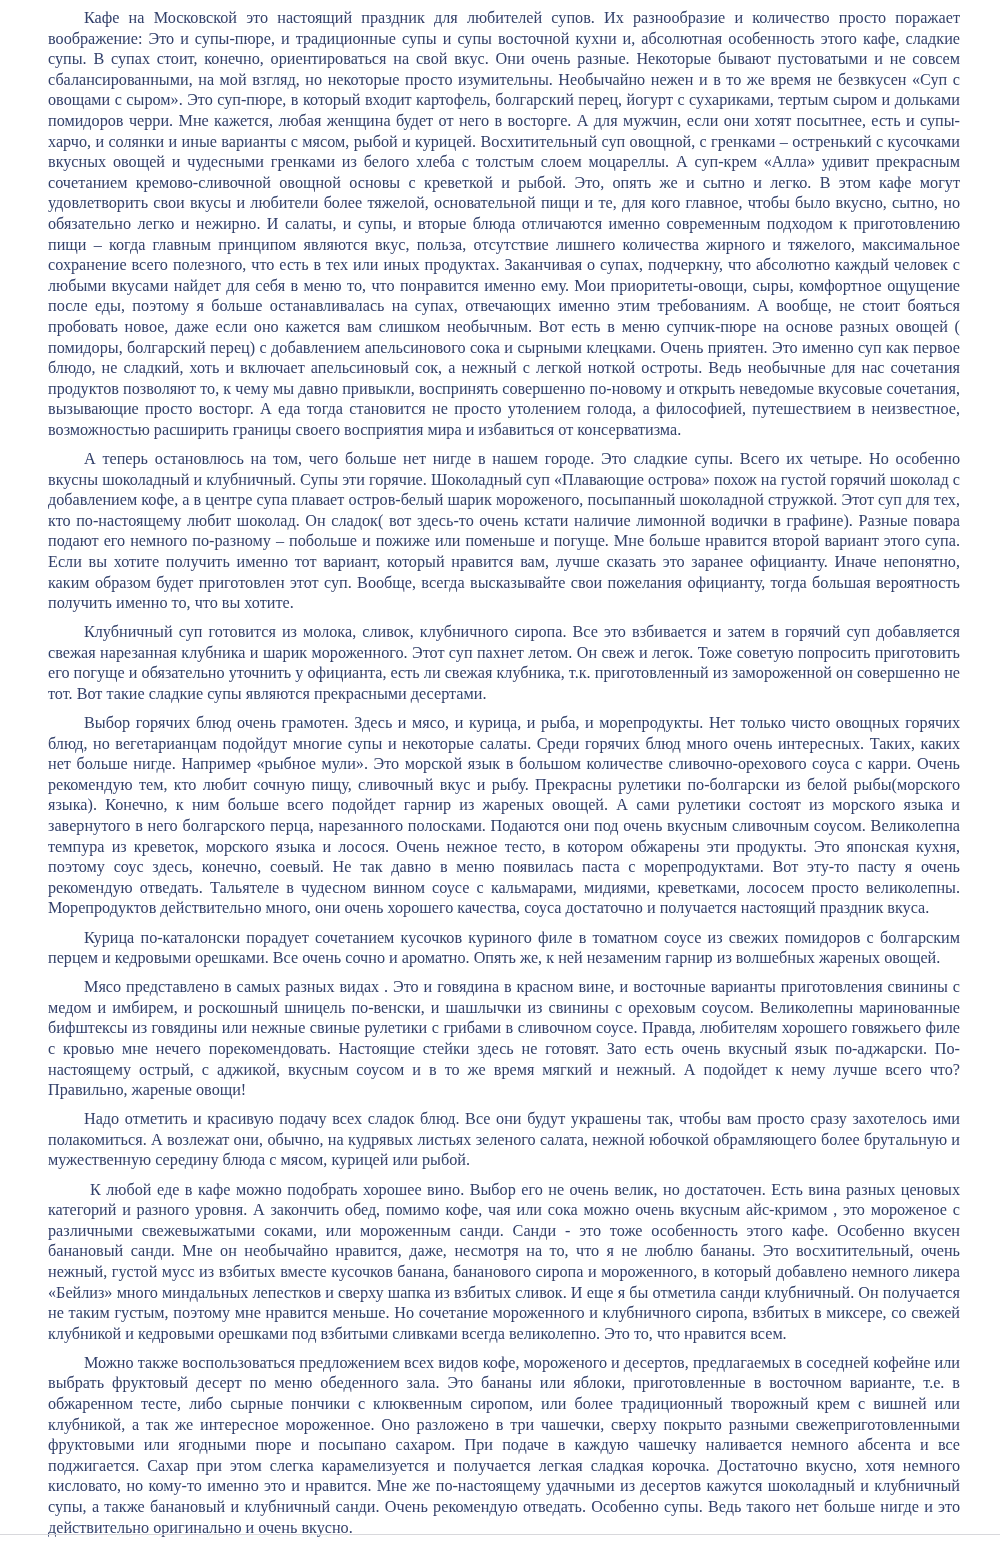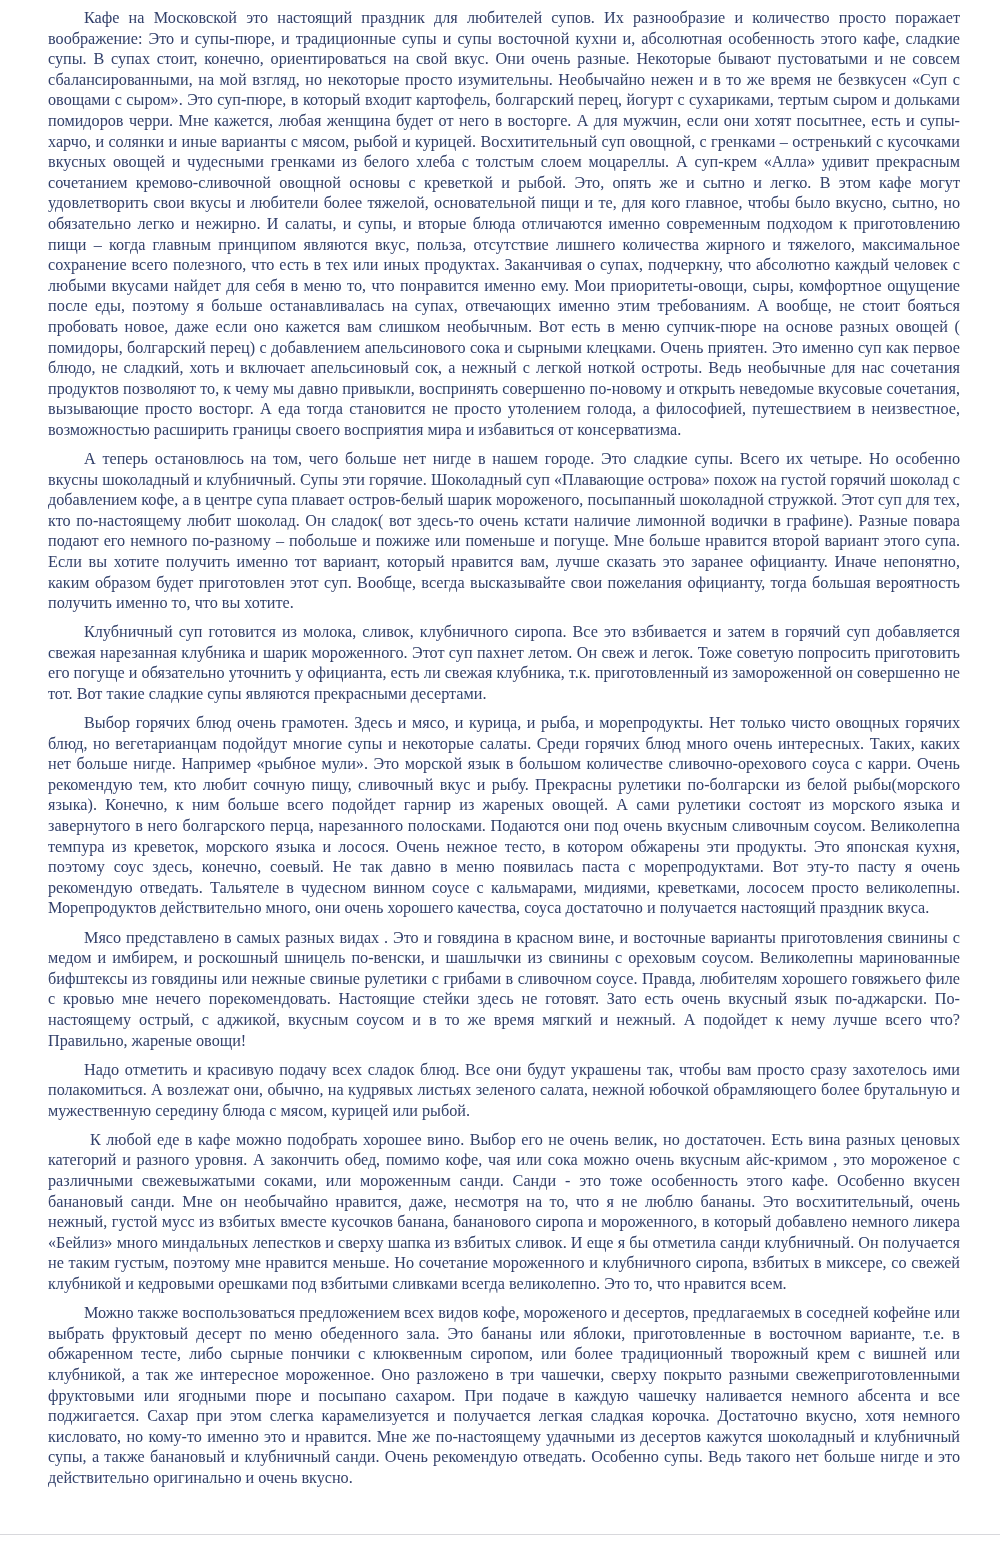--- a/index.html
+++ b/index.html
@@ -59,20 +59,21 @@
 </head>
 <body>
 
 <div class="page">
 
   <div class="article">
     <p class="para">Кафе на Московской это настоящий праздник для любителей супов. Их разнообразие и количество просто поражает воображение: Это и супы-пюре, и традиционные супы и супы восточной кухни и, абсолютная особенность этого кафе, сладкие супы. В супах стоит, конечно, ориентироваться на свой вкус. Они очень разные. Некоторые бывают пустоватыми и не совсем сбалансированными, на мой взгляд, но некоторые просто изумительны. Необычайно нежен и в то же время не безвкусен «Суп с овощами с сыром». Это суп-пюре, в который входит картофель, болгарский перец, йогурт с сухариками, тертым сыром и дольками помидоров черри. Мне кажется, любая женщина будет от него в восторге. А для мужчин, если они хотят посытнее, есть и супы-харчо, и солянки и иные варианты с мясом, рыбой и курицей. Восхитительный суп овощной, с гренками – остренький с кусочками вкусных овощей и чудесными гренками из белого хлеба с толстым слоем моцареллы. А суп-крем «Алла»  удивит прекрасным сочетанием кремово-сливочной овощной основы с креветкой и рыбой. Это, опять же и сытно и легко. В этом кафе могут удовлетворить свои вкусы и любители более тяжелой, основательной пищи и те, для кого главное, чтобы было вкусно, сытно, но обязательно легко и нежирно. И салаты, и супы, и вторые блюда отличаются именно современным подходом к приготовлению пищи – когда главным принципом являются вкус, польза, отсутствие лишнего количества жирного и тяжелого, максимальное сохранение всего полезного, что есть в тех или иных продуктах. Заканчивая о супах, подчеркну, что абсолютно каждый человек с любыми вкусами найдет для себя в меню то, что понравится именно ему. Мои приоритеты-овощи, сыры, комфортное ощущение после еды, поэтому я больше останавливалась на супах, отвечающих именно этим требованиям. А вообще, не стоит бояться пробовать новое, даже если оно кажется вам слишком необычным. Вот есть в меню супчик-пюре на основе разных овощей ( помидоры, болгарский перец) с добавлением апельсинового сока и сырными клецками. Очень приятен. Это именно суп как первое блюдо, не сладкий, хоть и включает апельсиновый сок, а нежный с легкой ноткой остроты. Ведь необычные для нас сочетания продуктов позволяют то, к чему мы давно привыкли, воспринять совершенно по-новому и открыть неведомые вкусовые сочетания, вызывающие просто восторг. А еда тогда становится не просто утолением голода, а философией, путешествием в неизвестное, возможностью расширить границы своего восприятия мира и избавиться от консерватизма.</p>
     <p class="para">А теперь остановлюсь на том, чего больше нет нигде в нашем городе. Это сладкие супы. Всего их четыре. Но особенно вкусны шоколадный и клубничный. Супы эти горячие. Шоколадный суп «Плавающие острова» похож на густой горячий шоколад с добавлением кофе, а в центре супа плавает остров-белый шарик мороженого, посыпанный шоколадной стружкой. Этот суп для тех, кто по-настоящему любит шоколад. Он сладок( вот здесь-то очень кстати наличие лимонной водички в графине). Разные повара подают его немного по-разному – побольше и пожиже или поменьше и погуще. Мне больше нравится второй вариант этого супа. Если вы хотите получить именно тот вариант, который нравится вам, лучше сказать это заранее официанту. Иначе непонятно, каким образом будет приготовлен этот суп. Вообще, всегда высказывайте свои пожелания официанту, тогда большая вероятность получить именно то, что вы хотите.</p>
     <p class="para">Клубничный суп готовится из молока, сливок, клубничного сиропа. Все это взбивается и затем в горячий суп добавляется свежая нарезанная клубника и шарик мороженного. Этот суп пахнет летом. Он свеж и легок. Тоже советую попросить приготовить его погуще и обязательно уточнить у официанта, есть ли свежая клубника, т.к. приготовленный из замороженной он совершенно не тот. Вот такие сладкие супы являются прекрасными десертами.</p>
     <p class="para">Выбор горячих блюд очень грамотен. Здесь и мясо, и курица, и рыба, и морепродукты. Нет только чисто овощных горячих блюд, но вегетарианцам подойдут многие супы и некоторые салаты. Среди горячих блюд много очень интересных. Таких, каких нет больше нигде. Например «рыбное мули». Это морской язык в большом количестве сливочно-орехового соуса с карри. Очень рекомендую тем, кто любит сочную пищу, сливочный вкус и рыбу. Прекрасны рулетики по-болгарски из белой рыбы(морского языка). Конечно, к ним больше всего подойдет гарнир из жареных овощей. А сами рулетики состоят из морского языка и завернутого в него болгарского перца, нарезанного полосками. Подаются они под очень вкусным сливочным соусом. Великолепна темпура из креветок, морского языка и лосося. Очень нежное тесто, в котором обжарены эти продукты. Это японская кухня,  поэтому соус здесь, конечно, соевый. Не так давно в меню появилась паста с морепродуктами. Вот эту-то пасту я очень рекомендую отведать. Тальятеле в чудесном винном соусе с кальмарами, мидиями, креветками, лососем просто великолепны. Морепродуктов действительно много, они очень хорошего качества, соуса достаточно и получается настоящий праздник  вкуса.</p>
+    <p class="para">Курица по-каталонски порадует сочетанием кусочков куриного филе в томатном соусе из свежих помидоров с болгарским перцем и кедровыми орешками. Все очень сочно и ароматно. Опять же, к ней незаменим гарнир из волшебных жареных овощей.</p>
     <p class="para">Мясо представлено в самых разных видах . Это и говядина в красном вине, и восточные варианты приготовления свинины с медом и имбирем, и роскошный шницель по-венски, и шашлычки из свинины с ореховым соусом. Великолепны маринованные бифштексы из говядины или нежные свиные рулетики с грибами в сливочном соусе. Правда, любителям хорошего говяжьего филе с кровью мне нечего порекомендовать. Настоящие стейки здесь не готовят. Зато есть очень вкусный язык по-аджарски. По-настоящему острый, с аджикой, вкусным соусом и в то же время мягкий и нежный. А подойдет к нему лучше всего что? Правильно, жареные овощи!</p>
     <p class="para">Надо отметить и красивую подачу всех сладок блюд. Все они будут украшены так, чтобы вам просто сразу захотелось ими полакомиться. А возлежат они, обычно, на кудрявых листьях зеленого салата, нежной юбочкой обрамляющего более брутальную и мужественную середину блюда с мясом, курицей или рыбой.</p>
     <p class="para wide-indent">К любой еде в кафе можно подобрать хорошее вино. Выбор его не очень велик, но достаточен. Есть вина разных ценовых категорий и разного уровня. А закончить обед, помимо кофе, чая или сока можно очень вкусным айс-кримом , это мороженое с различными свежевыжатыми соками, или мороженным  санди.  Санди - это тоже особенность этого кафе. Особенно вкусен банановый санди. Мне он необычайно нравится, даже, несмотря на то, что я не люблю бананы. Это восхитительный, очень нежный, густой мусс из взбитых вместе кусочков банана, бананового сиропа и мороженного, в который добавлено немного ликера «Бейлиз»  много миндальных лепестков и сверху шапка из взбитых сливок. И еще я бы отметила санди клубничный. Он получается не таким густым, поэтому мне нравится меньше. Но сочетание мороженного и  клубничного сиропа, взбитых в миксере, со свежей клубникой и кедровыми орешками под взбитыми сливками всегда великолепно. Это то, что нравится всем.</p>
     <p class="para">Можно также воспользоваться предложением всех видов кофе, мороженого и десертов, предлагаемых в соседней кофейне или выбрать фруктовый десерт по меню обеденного зала. Это бананы или яблоки, приготовленные в восточном варианте, т.е. в обжаренном тесте, либо сырные пончики с клюквенным сиропом, или более традиционный творожный крем с вишней или клубникой, а так же интересное мороженное. Оно разложено в три чашечки, сверху покрыто разными свежеприготовленными фруктовыми или ягодными пюре и посыпано сахаром. При подаче в каждую чашечку наливается немного абсента и все поджигается. Сахар при этом слегка карамелизуется и получается легкая сладкая корочка. Достаточно вкусно, хотя немного кисловато, но кому-то именно это и нравится. Мне же по-настоящему удачными из десертов кажутся шоколадный и клубничный супы, а также банановый и клубничный санди. Очень рекомендую отведать. Особенно супы. Ведь такого нет больше нигде и это действительно оригинально и очень вкусно.</p>
 
   </div>
 
   <div class="bottom-rule"></div>
 
 </div>

